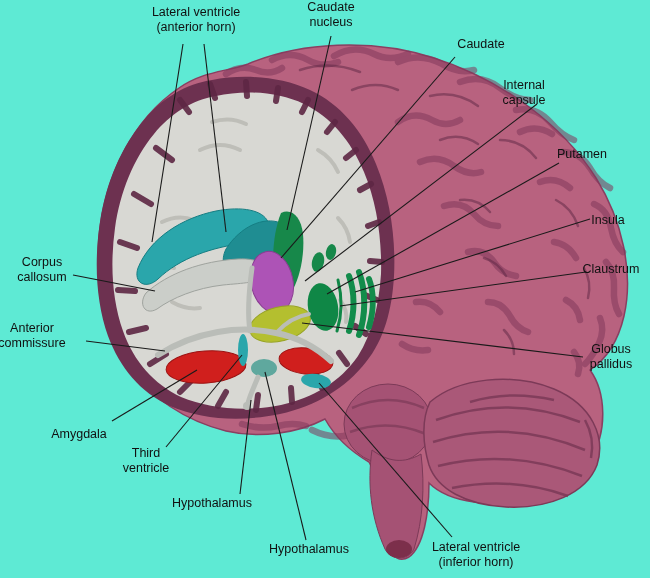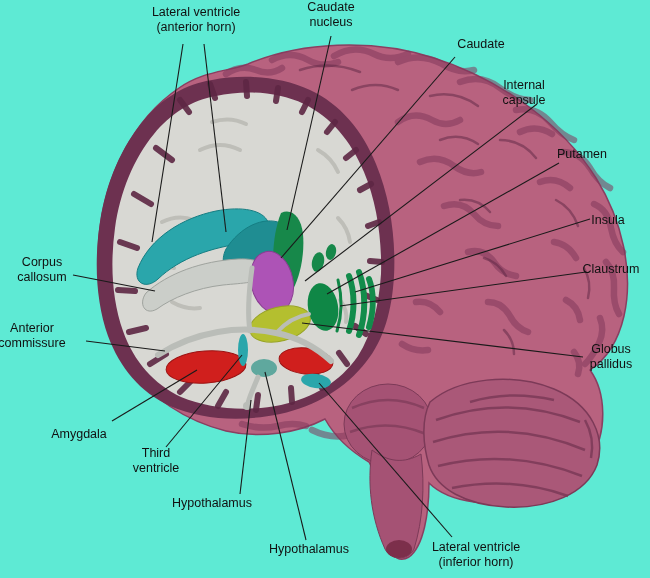--- a/index.html
+++ b/index.html
@@ -220,21 +220,21 @@
     <div class="label" style="left:582px;top:147px">Putamen</div>
     <div class="label" style="left:608px;top:213px">Insula</div>
     <div class="label" style="left:611px;top:262px">Claustrum</div>
     <div class="label" style="left:611px;top:342px">Globus
 pallidus</div>
     <div class="label" style="left:42px;top:255px">Corpus
 callosum</div>
     <div class="label" style="left:32px;top:321px">Anterior
 commissure</div>
     <div class="label" style="left:79px;top:427px">Amygdala</div>
-    <div class="label" style="left:156px;top:446px">Third
+    <div class="label" style="left:146px;top:446px">Third
 ventricle</div>
     <div class="label" style="left:212px;top:496px">Hypothalamus</div>
     <div class="label" style="left:309px;top:542px">Hypothalamus</div>
     <div class="label" style="left:476px;top:540px">Lateral ventricle
 (inferior horn)</div>
   </div>
 
 </div>
 
 </body></html>

